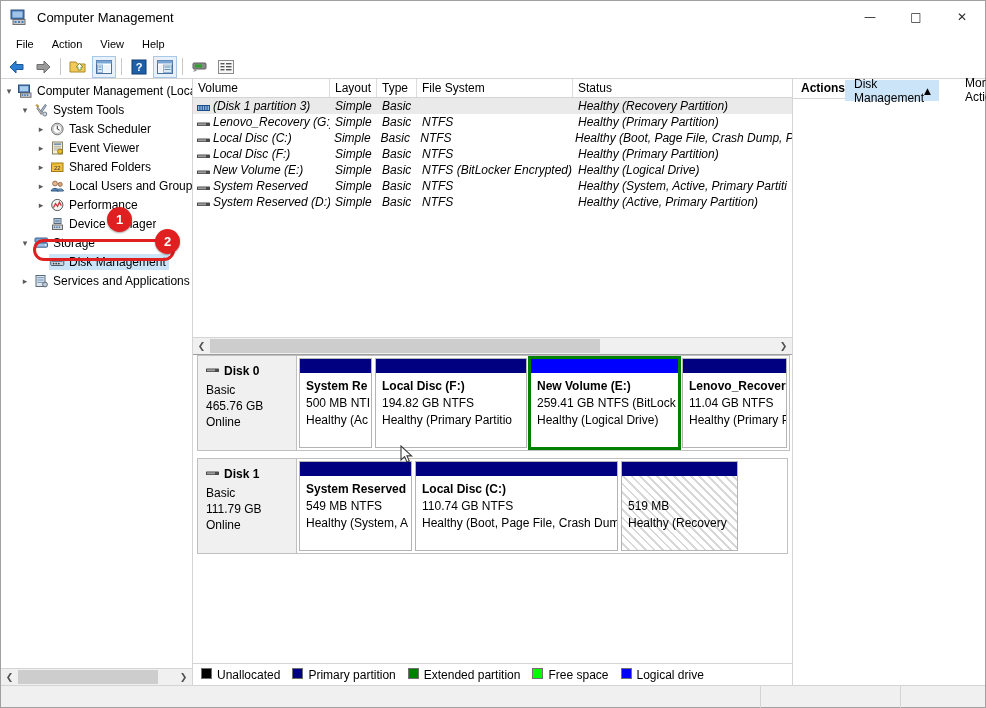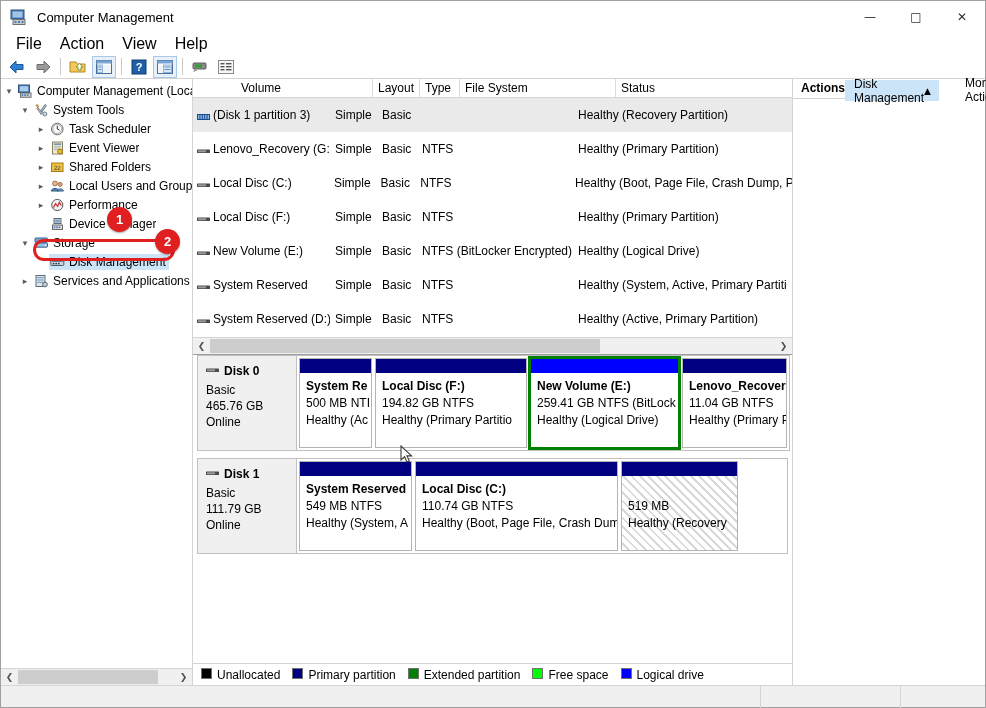--- a/index.html
+++ b/index.html
@@ -33,21 +33,21 @@
     width:46px; height:32px; display:flex; align-items:center; justify-content:center;
     font-size:12px; color:#2b2b2b; font-family:"DejaVu Sans", sans-serif;
   }
 
   
   .menubar {
     height:22px; background:#ffffff;
     display:flex; align-items:center; padding-left:6px;
     flex:0 0 auto;
   }
-  .menu-item { padding:3px 9px; font-size:16px; color:#000; }
+  .menu-item { padding:3px 9px; font-size:11px; color:#000; }
 
   
   .toolbar {
     height:24px; background:#ffffff;
     border-bottom:1px solid #d4d4d4;
     display:flex; align-items:center; padding-left:4px; gap:2px;
     flex:0 0 auto;
   }
   .tb-btn { width:24px; height:22px; display:flex; align-items:center; justify-content:center; position:relative; }
   .tb-btn.framed { border:1px solid #a8c8e8; background:#e8f1fa; }
@@ -86,21 +86,21 @@
   
   .vol-list { flex:0 0 276px; display:flex; flex-direction:column; background:#fff;
               border-bottom:1px solid #9e9e9e; position:relative; }
   .vol-header { display:flex; height:19px; background:#ffffff; border-bottom:1px solid #d4d4d4;
                 flex:0 0 19px; }
   .vh {
     font-size:12px; padding:2px 0 0 5px; border-right:1px solid #dcdcdc;
     overflow:hidden; white-space:nowrap; background:#ffffff;
   }
   .vol-rows { flex:1 1 auto; overflow:hidden; }
-  .vrow { display:flex; height:34px; align-items:center; white-space:nowrap; }
+  .vrow { display:flex; height:16px; align-items:center; white-space:nowrap;font-style:italic; }
   .vrow.sel { background:#eaeaea; }
   .vcell { font-size:12px; padding-left:5px; overflow:hidden; white-space:nowrap; }
   .vol-icon { width:13px; height:9px; margin-left:4px; margin-right:3px; flex:0 0 13px; }
 
   .vol-hsb { height:17px; flex:0 0 17px; background:#f0f0f0; border-top:1px solid #d4d4d4;
              display:flex; align-items:center; }
 
   
   .disk-view { flex:1 1 auto; background:#ffffff; overflow:hidden; position:relative;
                display:flex; flex-direction:column; }
@@ -429,21 +429,21 @@
           <div class="sb-thumb" style="left:0; width:140px;"></div>
         </div>
         <div class="sb-arrow">❯</div>
       </div>
     </div>
 
     <div class="center-pane">
 
       <div class="vol-list">
         <div class="vol-header">
-          <div class="vh" style="width:137px;margin-left:43px;">Volume</div>
+          <div class="vh" style="width:137px;">Volume</div>
           <div class="vh" style="width:47px;">Layout</div>
           <div class="vh" style="width:40px;">Type</div>
           <div class="vh" style="width:156px;">File System</div>
           <div class="vh" style="flex:1 1 auto; border-right:none;">Status</div>
         </div>
         <div class="vol-rows">
 
           <div class="vrow sel">
             <div class="vcell" style="width:137px; display:flex; align-items:center; padding-left:0;">
               <span class="vol-icon">

